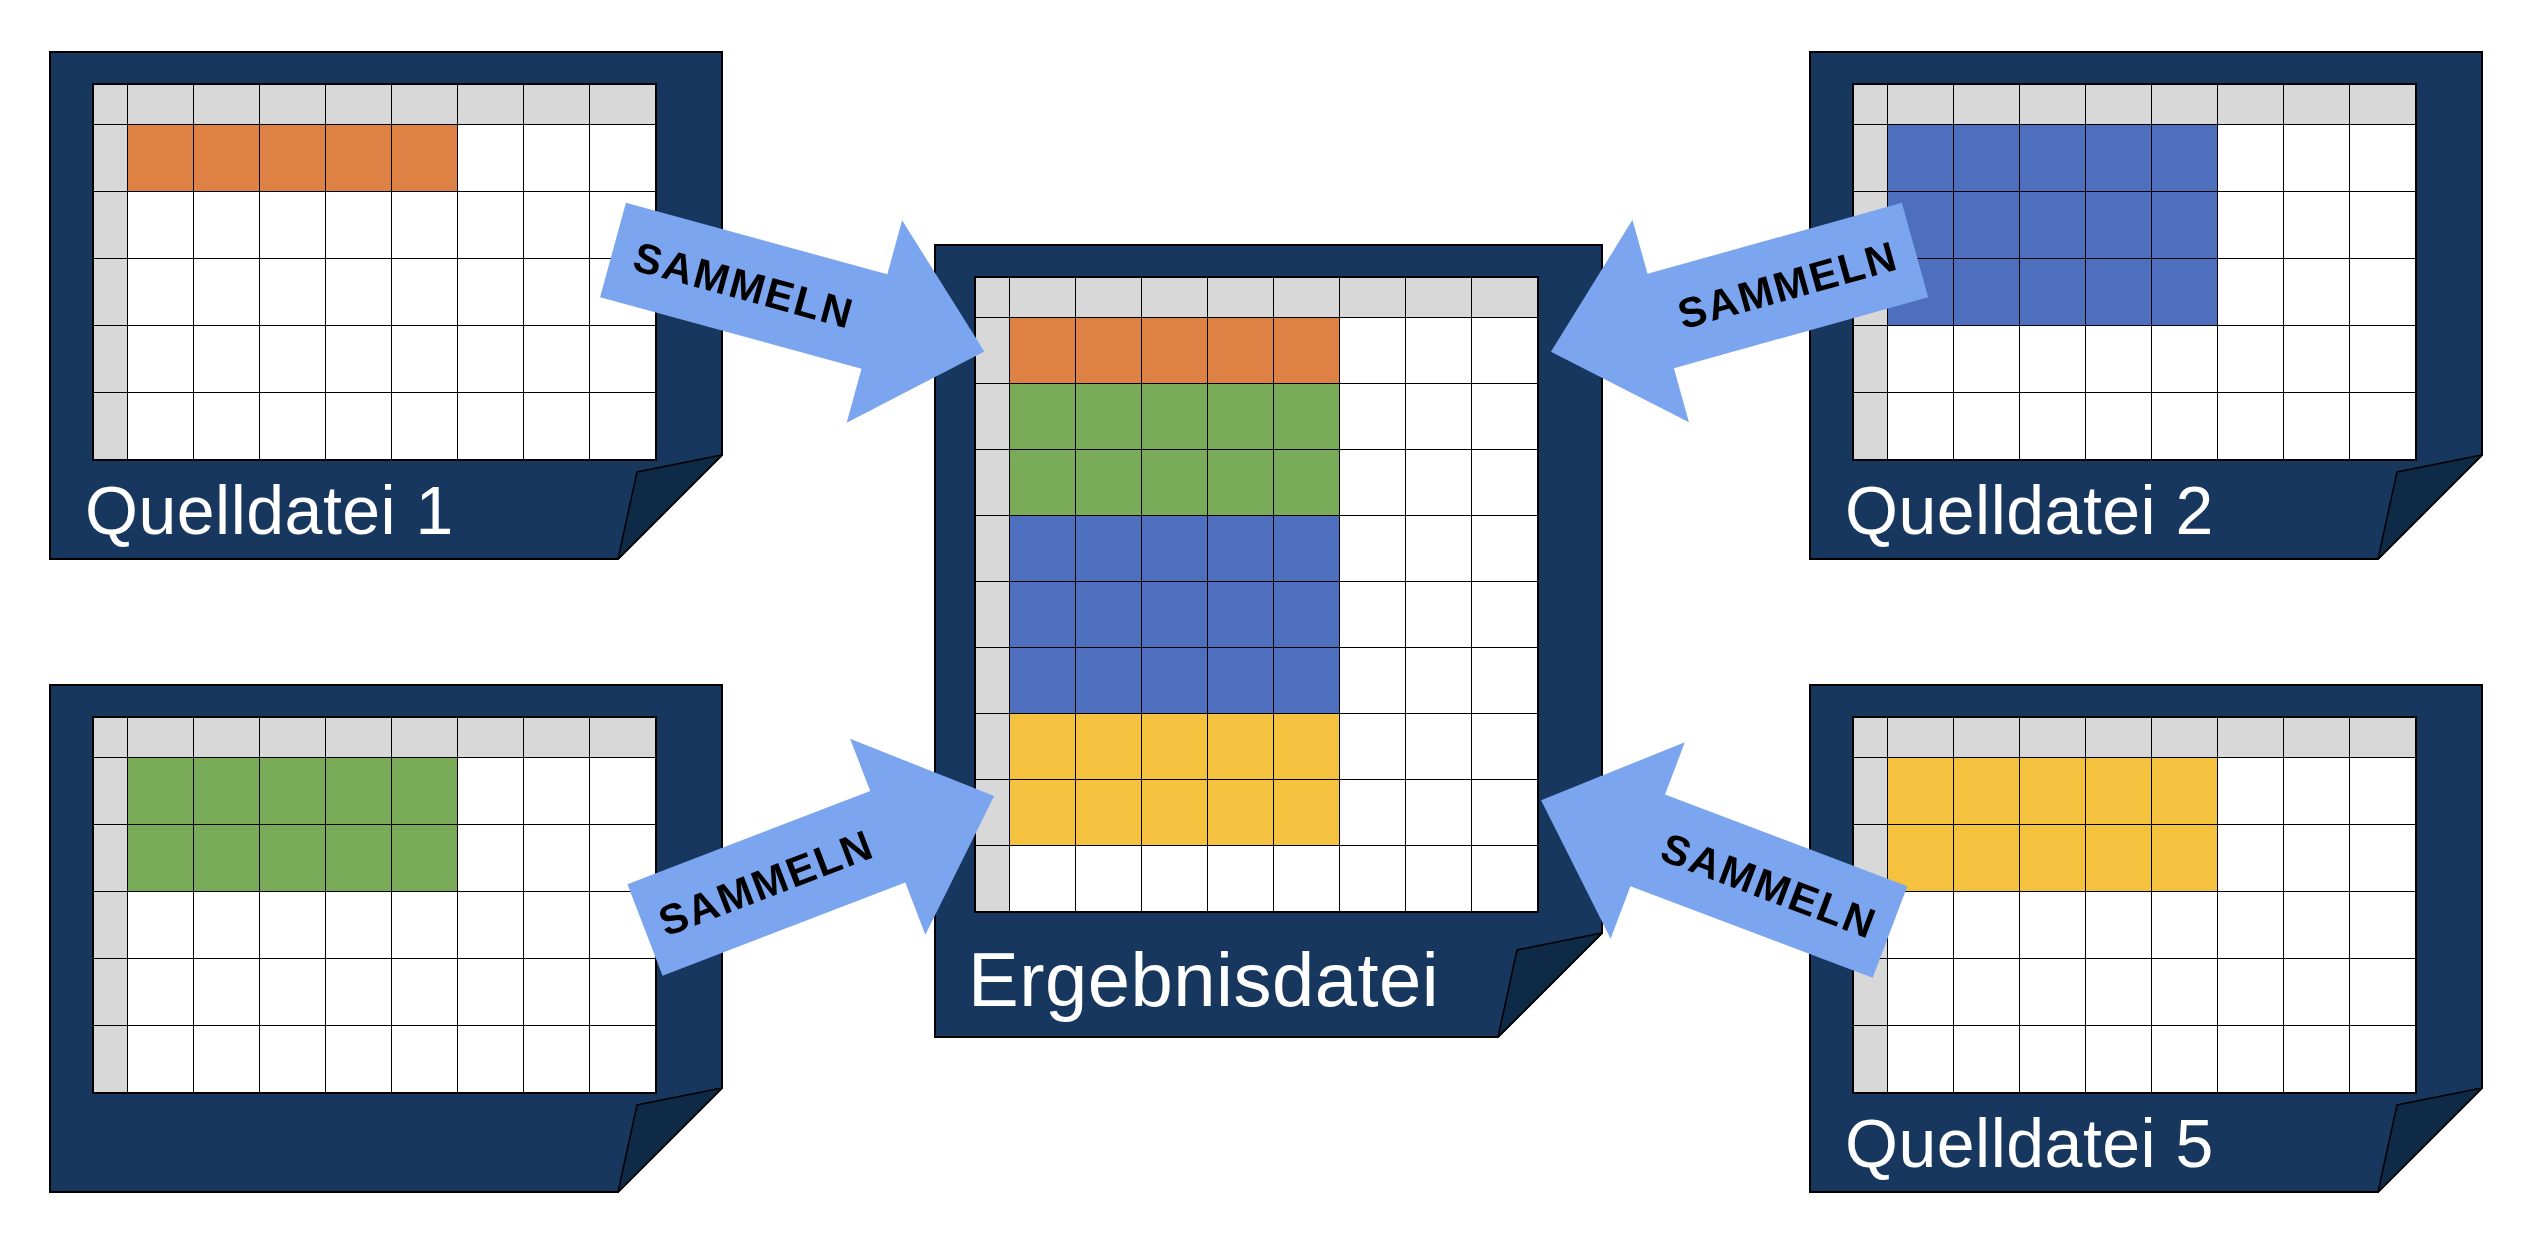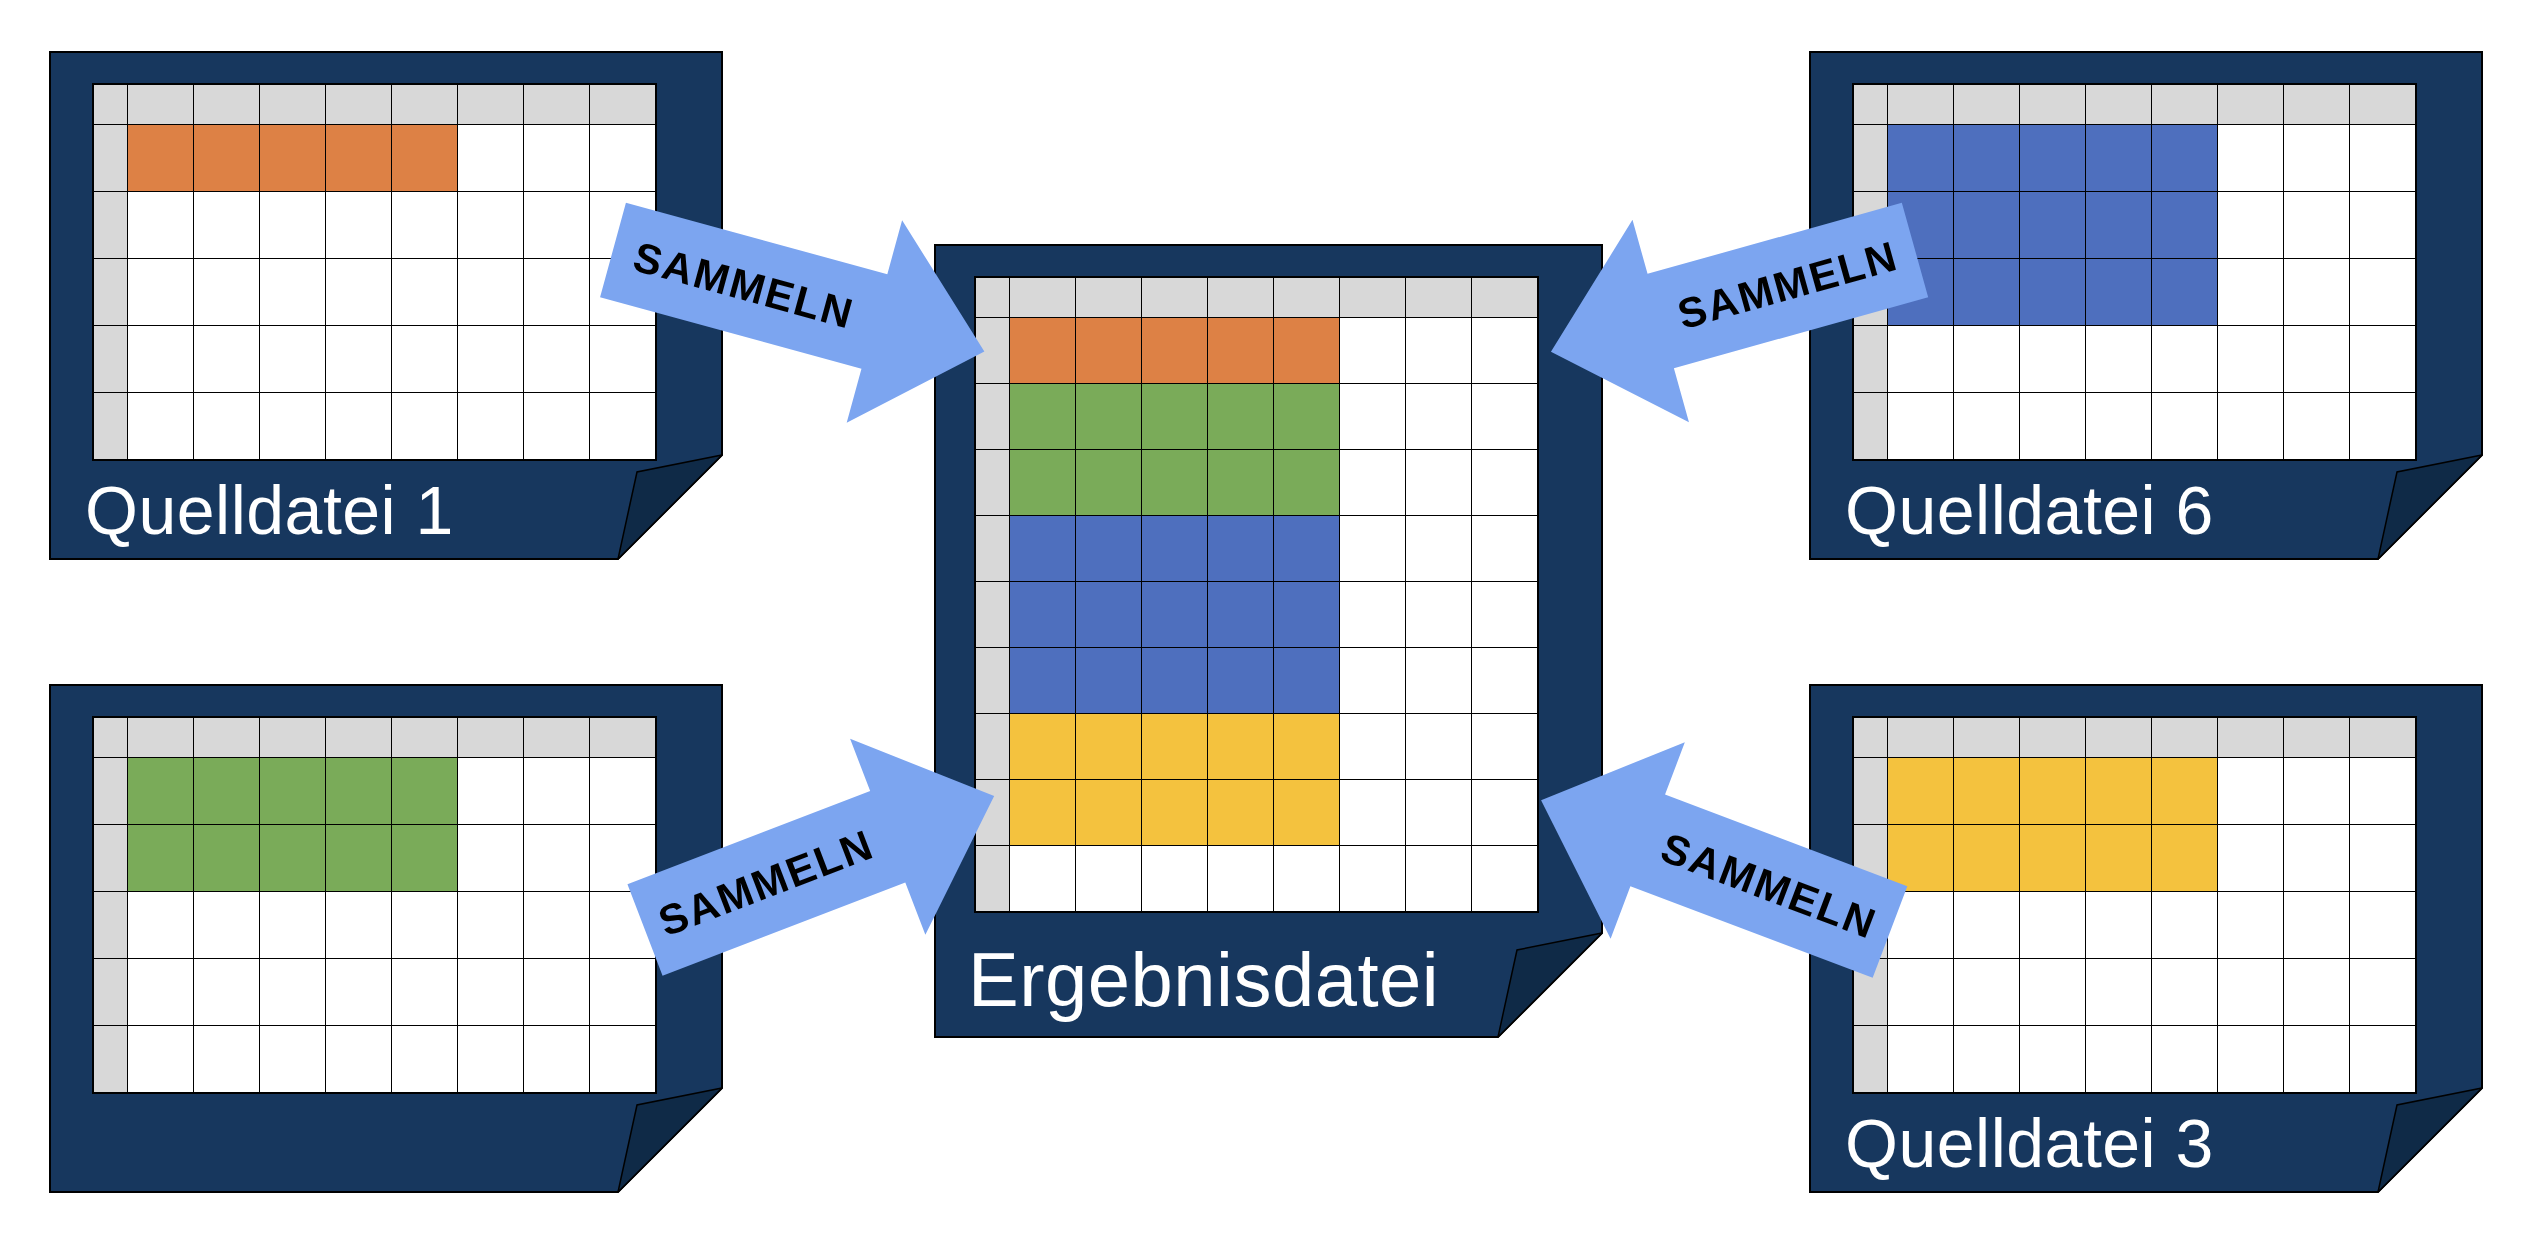--- a/index.html
+++ b/index.html
@@ -225,21 +225,21 @@
         <div class="cell" style="background: rgb(216, 216, 216);"></div>
         <div class="cell" style="background: rgb(255, 255, 255);"></div>
         <div class="cell" style="background: rgb(255, 255, 255);"></div>
         <div class="cell" style="background: rgb(255, 255, 255);"></div>
         <div class="cell" style="background: rgb(255, 255, 255);"></div>
         <div class="cell" style="background: rgb(255, 255, 255);"></div>
         <div class="cell" style="background: rgb(255, 255, 255);"></div>
         <div class="cell" style="background: rgb(255, 255, 255);"></div>
         <div class="cell" style="background: rgb(255, 255, 255);"></div>
       </div>
-    <div class="file-title" style="left: 36px; bottom: 14px; font-size: 68px;">Quelldatei 6</div>
+    <div class="file-title" style="left: 36px; bottom: 14px; font-size: 68px;">Quelldatei 2</div>
   </div>
 
   <div class="file-card" id="card-3" style="left: 1809px; top: 684px; width: 674px; height: 509px;">
     <div class="card-bg"><svg width="674" height="509" viewBox="0 0 674 509">
           <polygon points="1,1 673,1 673,404 569,508 1,508" fill="#17375E" stroke="#000000" stroke-width="2"></polygon>
           <polygon points="673,404 569,508 588,421" fill="#0F2A47" stroke="#000000" stroke-width="1.5"></polygon>
         </svg></div>
     <div class="grid" style="left: 43px; top: 32px; grid-template-columns: 33px repeat(8, 65px); grid-template-rows: 39px repeat(5, 66px);">
         <div class="cell" style="background: rgb(216, 216, 216);"></div>
         <div class="cell" style="background: rgb(216, 216, 216);"></div>
@@ -289,21 +289,21 @@
         <div class="cell" style="background: rgb(216, 216, 216);"></div>
         <div class="cell" style="background: rgb(255, 255, 255);"></div>
         <div class="cell" style="background: rgb(255, 255, 255);"></div>
         <div class="cell" style="background: rgb(255, 255, 255);"></div>
         <div class="cell" style="background: rgb(255, 255, 255);"></div>
         <div class="cell" style="background: rgb(255, 255, 255);"></div>
         <div class="cell" style="background: rgb(255, 255, 255);"></div>
         <div class="cell" style="background: rgb(255, 255, 255);"></div>
         <div class="cell" style="background: rgb(255, 255, 255);"></div>
       </div>
-    <div class="file-title" style="left: 36px; bottom: 14px; font-size: 68px;">Quelldatei 3</div>
+    <div class="file-title" style="left: 36px; bottom: 14px; font-size: 68px;">Quelldatei 5</div>
   </div>
 
   <div class="file-card" id="card-4" style="left: 934px; top: 244px; width: 669px; height: 794px;">
     <div class="card-bg"><svg width="669" height="794" viewBox="0 0 669 794">
           <polygon points="1,1 668,1 668,689 564,793 1,793" fill="#17375E" stroke="#000000" stroke-width="2"></polygon>
           <polygon points="668,689 564,793 583,706" fill="#0F2A47" stroke="#000000" stroke-width="1.5"></polygon>
         </svg></div>
     <div class="grid" style="left: 40px; top: 32px; grid-template-columns: 33px repeat(8, 65px); grid-template-rows: 39px repeat(9, 65px);">
         <div class="cell" style="background: rgb(216, 216, 216);"></div>
         <div class="cell" style="background: rgb(216, 216, 216);"></div>

